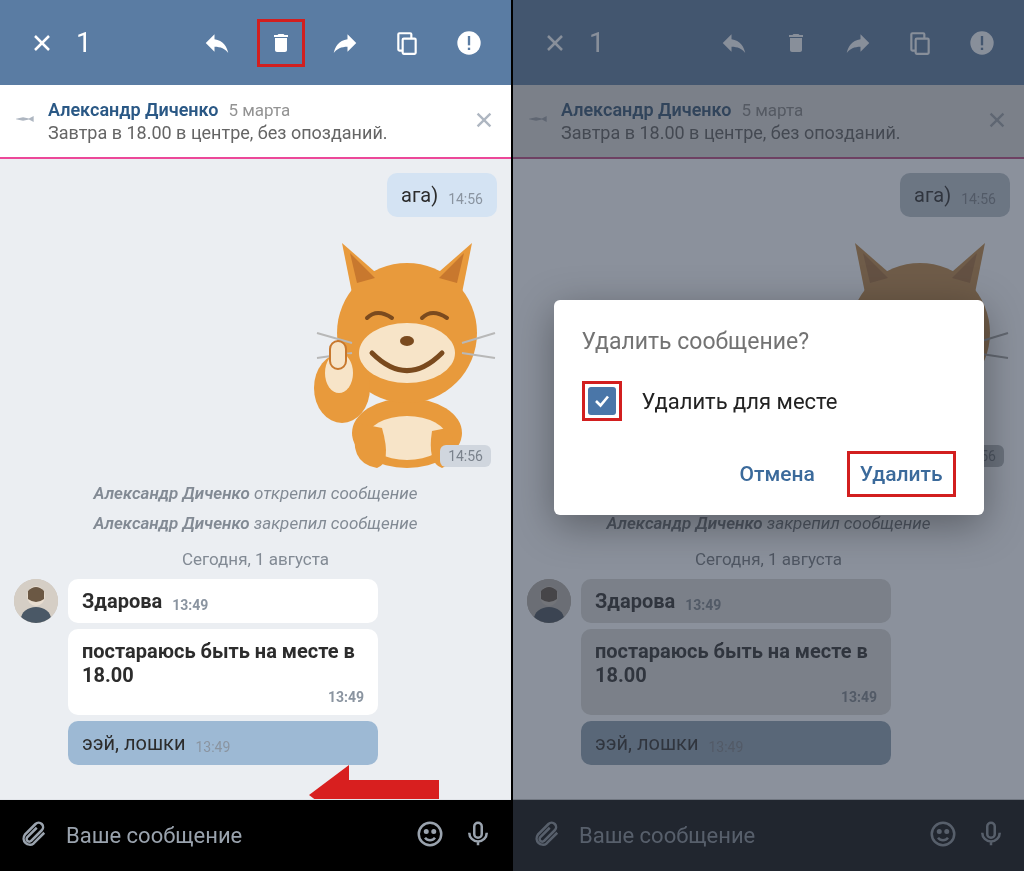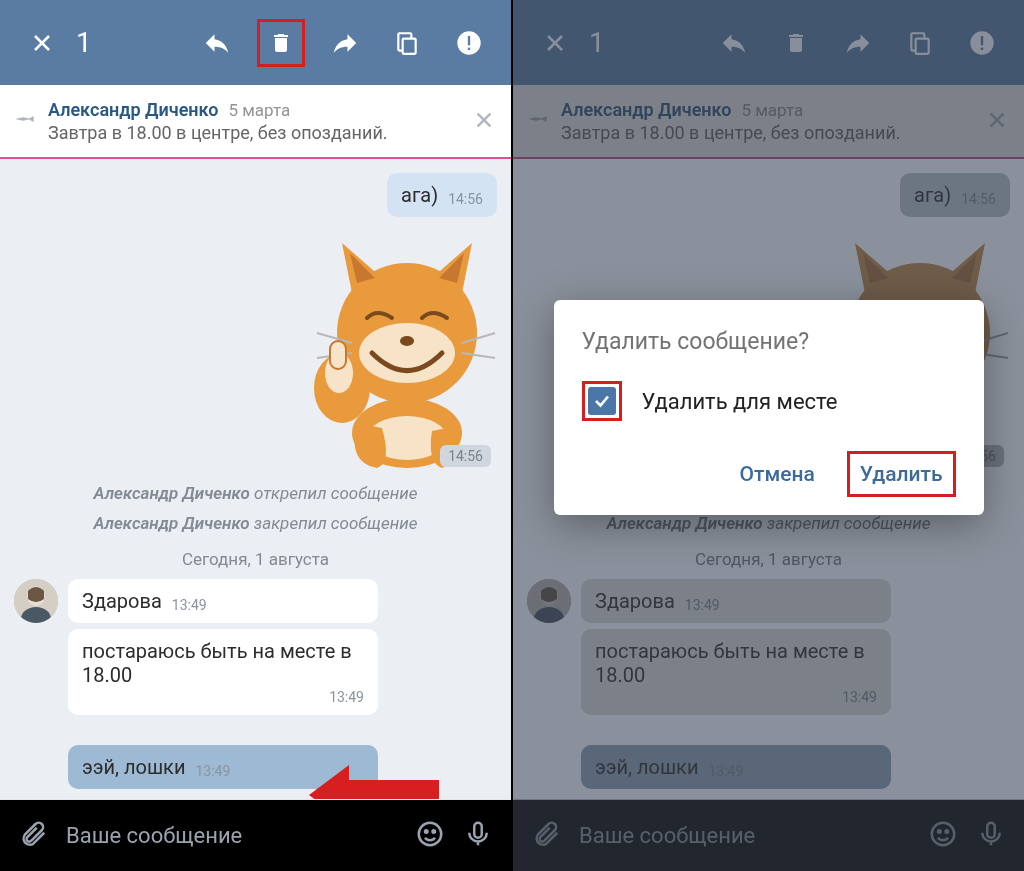--- a/index.html
+++ b/index.html
@@ -25,22 +25,22 @@
 .pinned-text { color: #656565; font-size: 18px; margin-top: 2px; }
 .close-x { color: #aeb6c1; font-size: 28px; cursor: pointer; }
 
 
 .chat-body { padding: 8px 14px 0 14px; height: calc(100% - 85px - 80px); overflow: hidden; position: relative; }
 
 .msg-row { display: flex; margin: 6px 0; }
 .msg-row.out { justify-content: flex-end; }
 
 .bubble { background: #d4e3f3; border-radius: 10px; padding: 10px 14px; font-size: 20px; color: #2c2c2c; position: relative; max-width: 75%; display: inline-flex; align-items: baseline; }
-.bubble.in-bubble { background: #fff; }
-.bubble.selected { background: #9db9d4; margin-top: 24px; }
+.bubble.in-bubble { background: #fff; font-weight: bold; }
+.bubble.selected { background: #9db9d4; }
 .bubble-time { font-size: 14px; color: #8a94a0; margin-left: 10px; align-self: flex-end; }
 
 .sticker-wrap { display: flex; justify-content: flex-end; position: relative; margin: 6px 0; }
 .sticker { width: 200px; height: 250px; }
 .sticker-time { position: absolute; bottom: 6px; right: 6px; background: #d0d6de; color: #7a828c; font-size: 14px; padding: 3px 8px; border-radius: 6px; }
 
 .system-msg { text-align: center; color: #828a94; font-size: 17px; margin: 10px 0; font-style: italic; }
 .system-msg .bold { font-weight: 600; }
 .date-sep { text-align: center; color: #828a94; font-size: 17px; margin: 16px 0 10px; }
 

